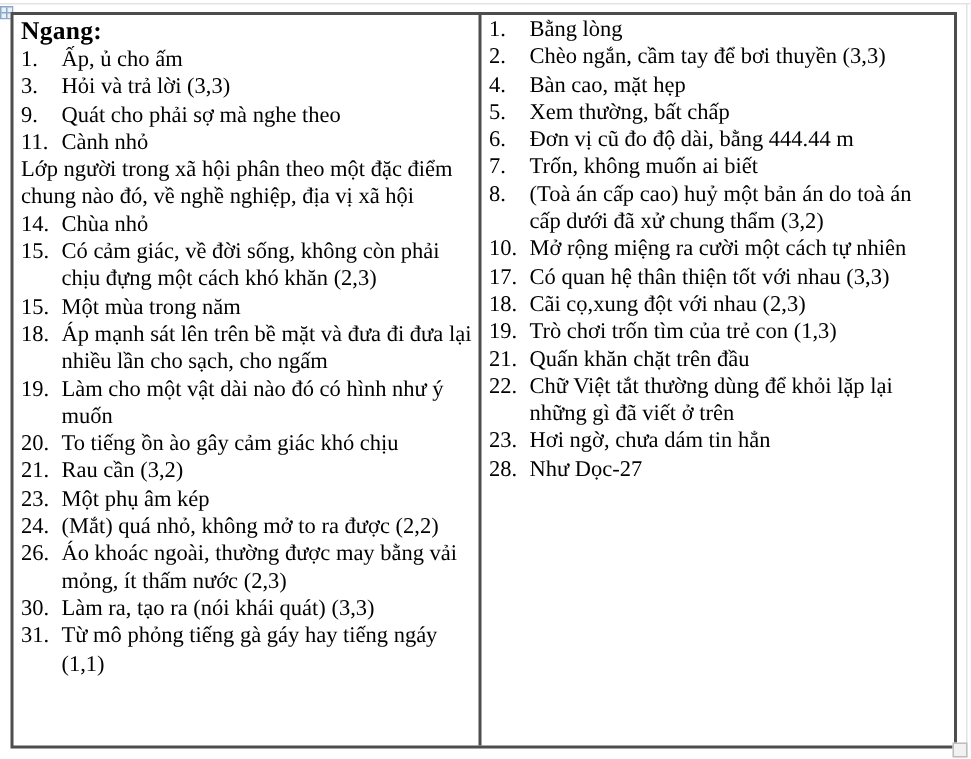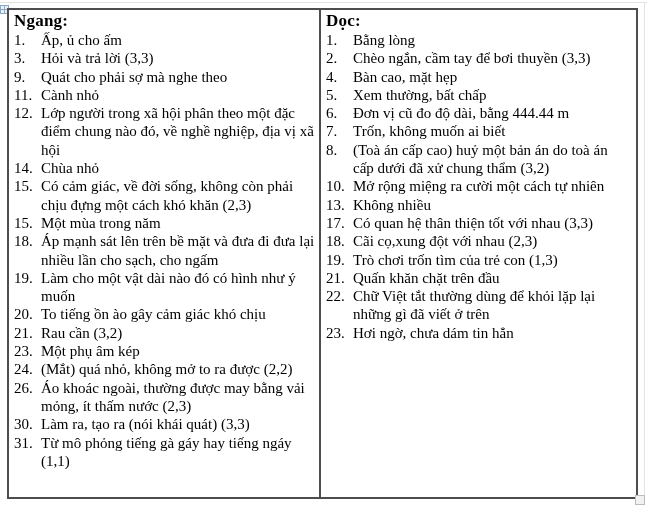--- a/index.html
+++ b/index.html
@@ -92,21 +92,20 @@
           <span class="num">9.</span>
           <span class="txt">Quát cho phải sợ mà nghe theo</span>
         </div>
 
         <div class="clue">
           <span class="num">11.</span>
           <span class="txt">Cành nhỏ</span>
         </div>
 
         <div class="clue">
-          <span class="num">12.</span>
           <span class="txt">Lớp người trong xã hội phân theo một đặc điểm chung nào đó, về nghề nghiệp, địa vị xã hội</span>
         </div>
 
         <div class="clue">
           <span class="num">14.</span>
           <span class="txt">Chùa nhỏ</span>
         </div>
 
         <div class="clue">
           <span class="num">15.</span>
@@ -160,21 +159,20 @@
         </div>
 
         <div class="clue">
           <span class="num">31.</span>
           <span class="txt">Từ mô phỏng tiếng gà gáy hay tiếng ngáy (1,1)</span>
         </div>
       </div>
   </div>
 
   <div class="cell right">
-    <div class="col-title">Dọc:</div>
     <div class="clues">
 
         <div class="clue">
           <span class="num">1.</span>
           <span class="txt">Bằng lòng</span>
         </div>
 
         <div class="clue">
           <span class="num">2.</span>
           <span class="txt">Chèo ngắn, cầm tay để bơi thuyền (3,3)</span>
@@ -203,24 +201,20 @@
         <div class="clue">
           <span class="num">8.</span>
           <span class="txt">(Toà án cấp cao) huỷ một bản án do toà án cấp dưới đã xử chung thẩm (3,2)</span>
         </div>
 
         <div class="clue">
           <span class="num">10.</span>
           <span class="txt">Mở rộng miệng ra cười một cách tự nhiên</span>
         </div>
 
-        <div class="clue">
-          <span class="num">13.</span>
-          <span class="txt">Không nhiều</span>
-        </div>
 
 
         <div class="clue">
           <span class="num">17.</span>
           <span class="txt">Có quan hệ thân thiện tốt với nhau (3,3)</span>
         </div>
 
         <div class="clue">
           <span class="num">18.</span>
           <span class="txt">Cãi cọ,xung đột với nhau (2,3)</span>
@@ -241,18 +235,22 @@
           <span class="txt">Chữ Việt tắt thường dùng để khỏi lặp lại những gì đã viết ở trên</span>
         </div>
 
         <div class="clue">
           <span class="num">23.</span>
           <span class="txt">Hơi ngờ, chưa dám tin hẳn</span>
         </div>
 
 
 
+        <div class="clue">
+          <span class="num">28.</span>
+          <span class="txt">Như Dọc-27</span>
+        </div>
       </div>
   </div>
 
 </div>
 
 <span class="resize-handle"></span>
 
 </body></html>

